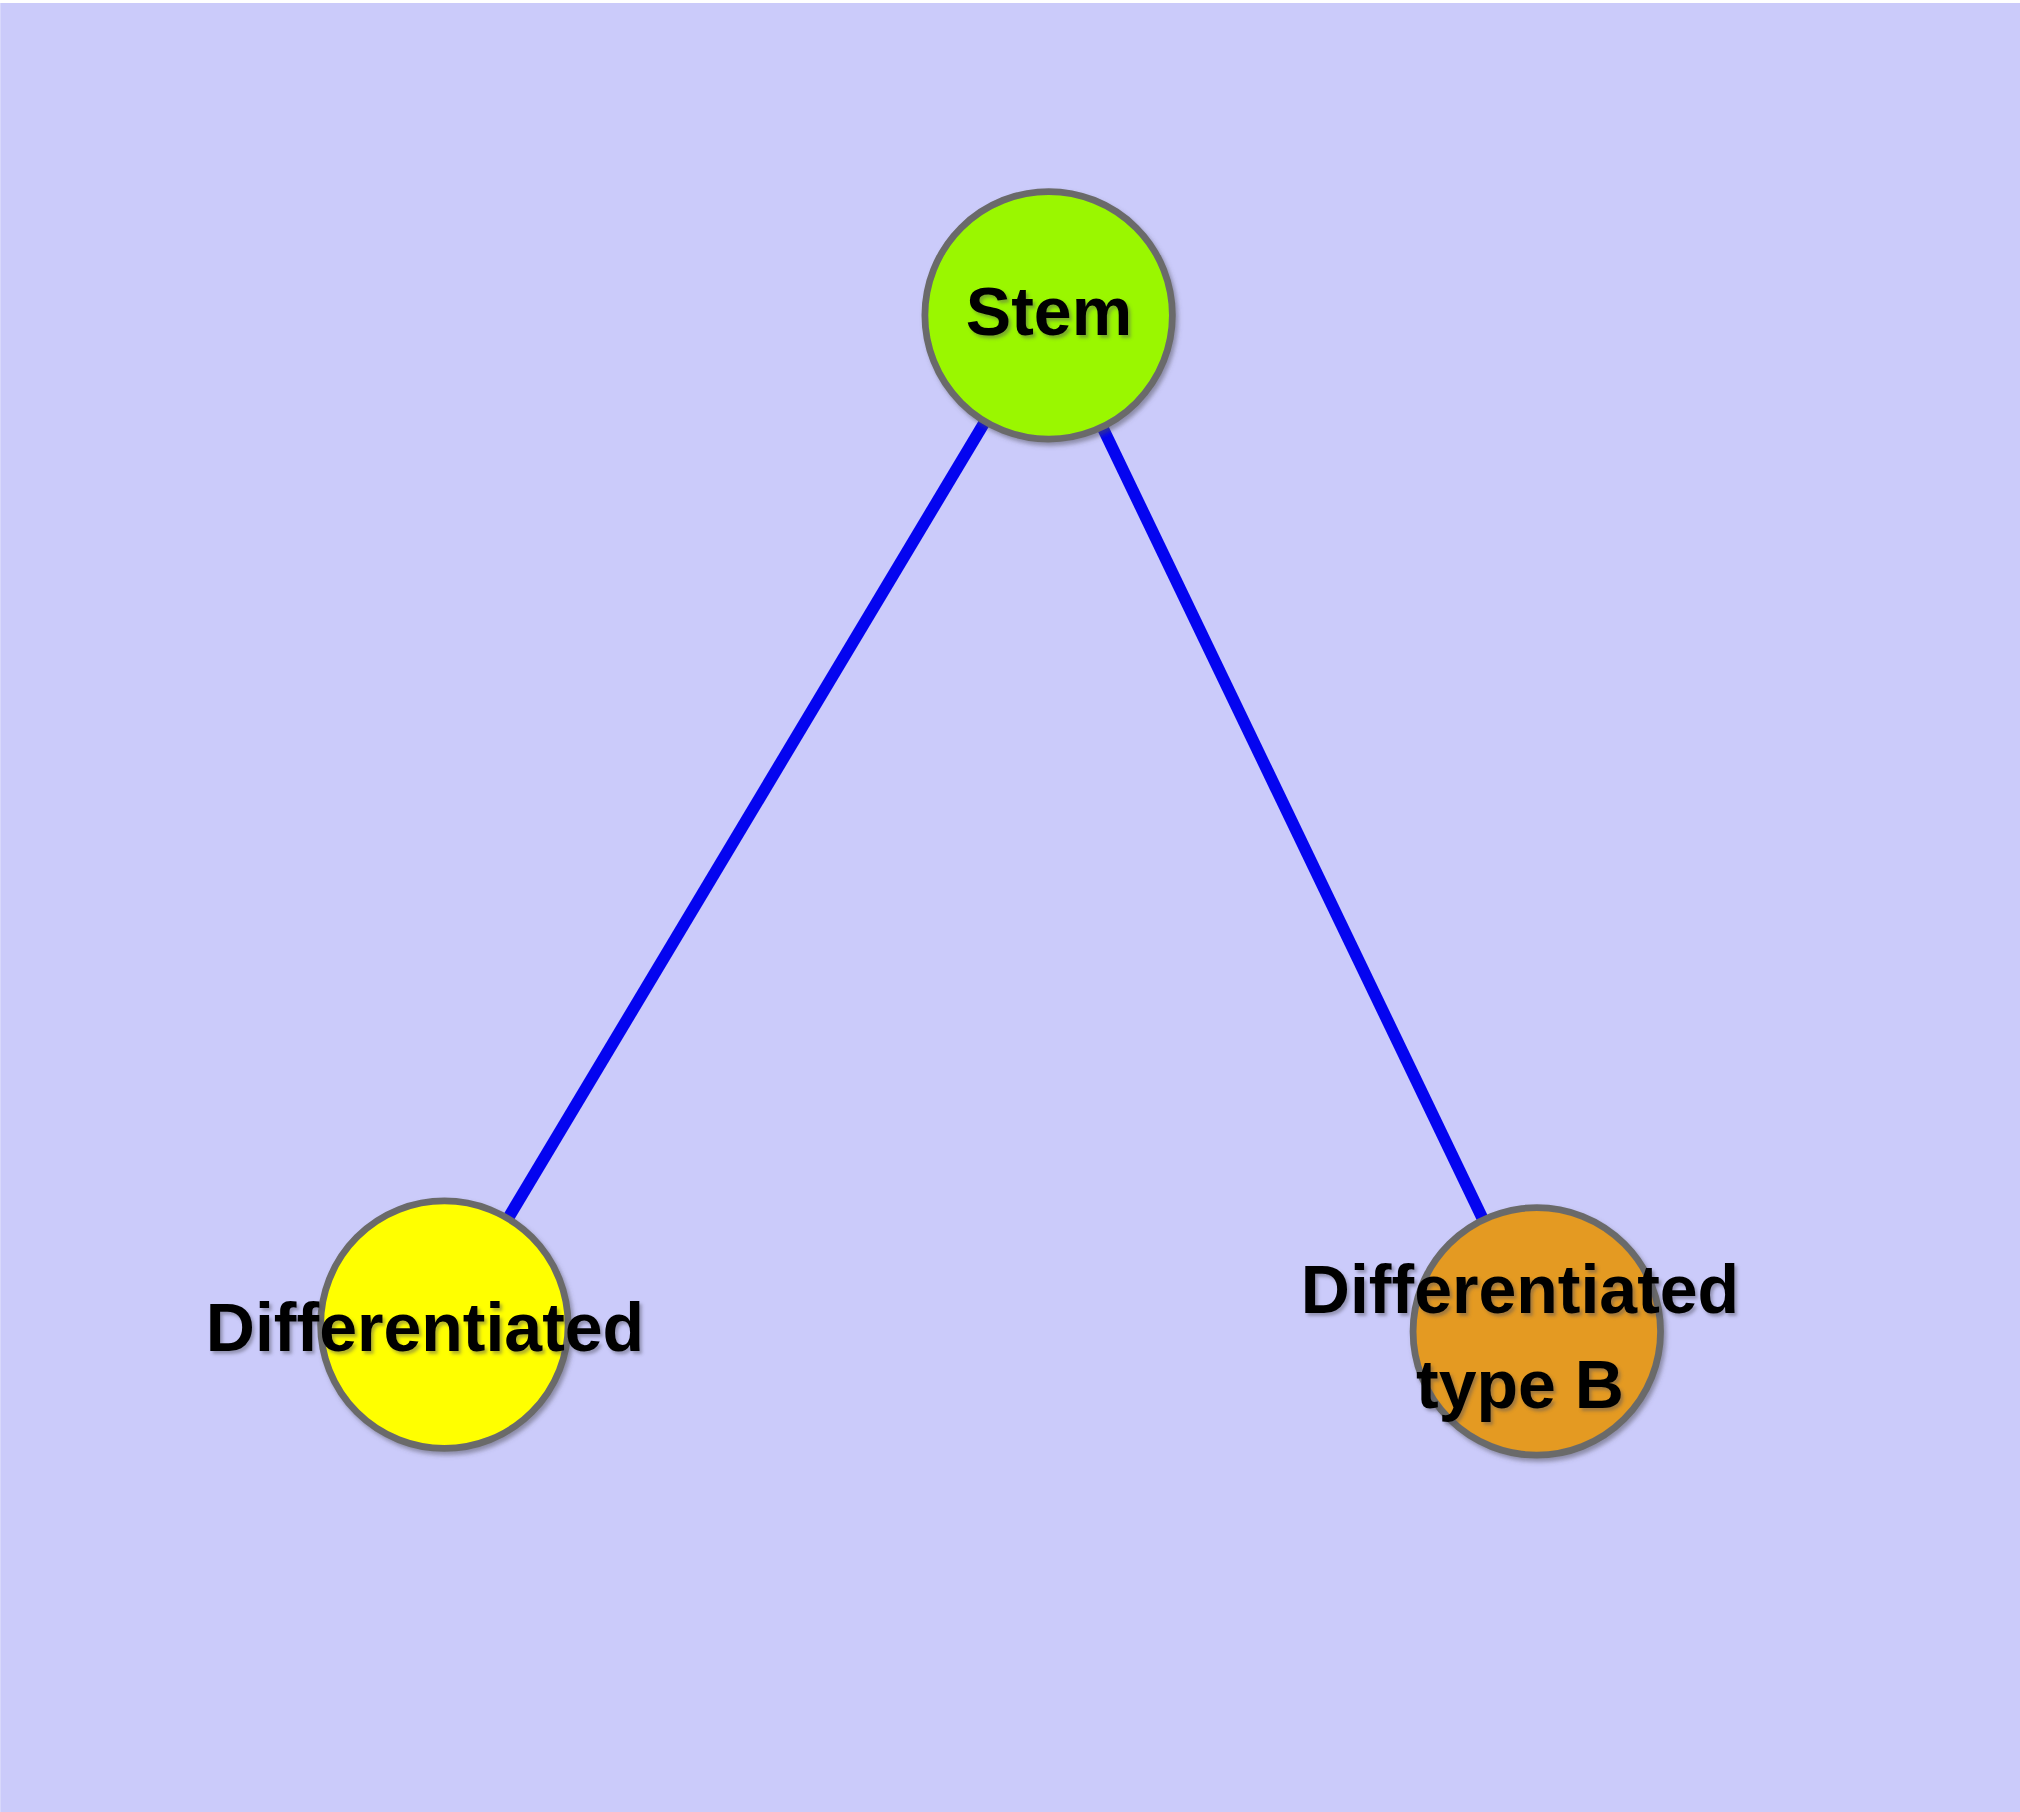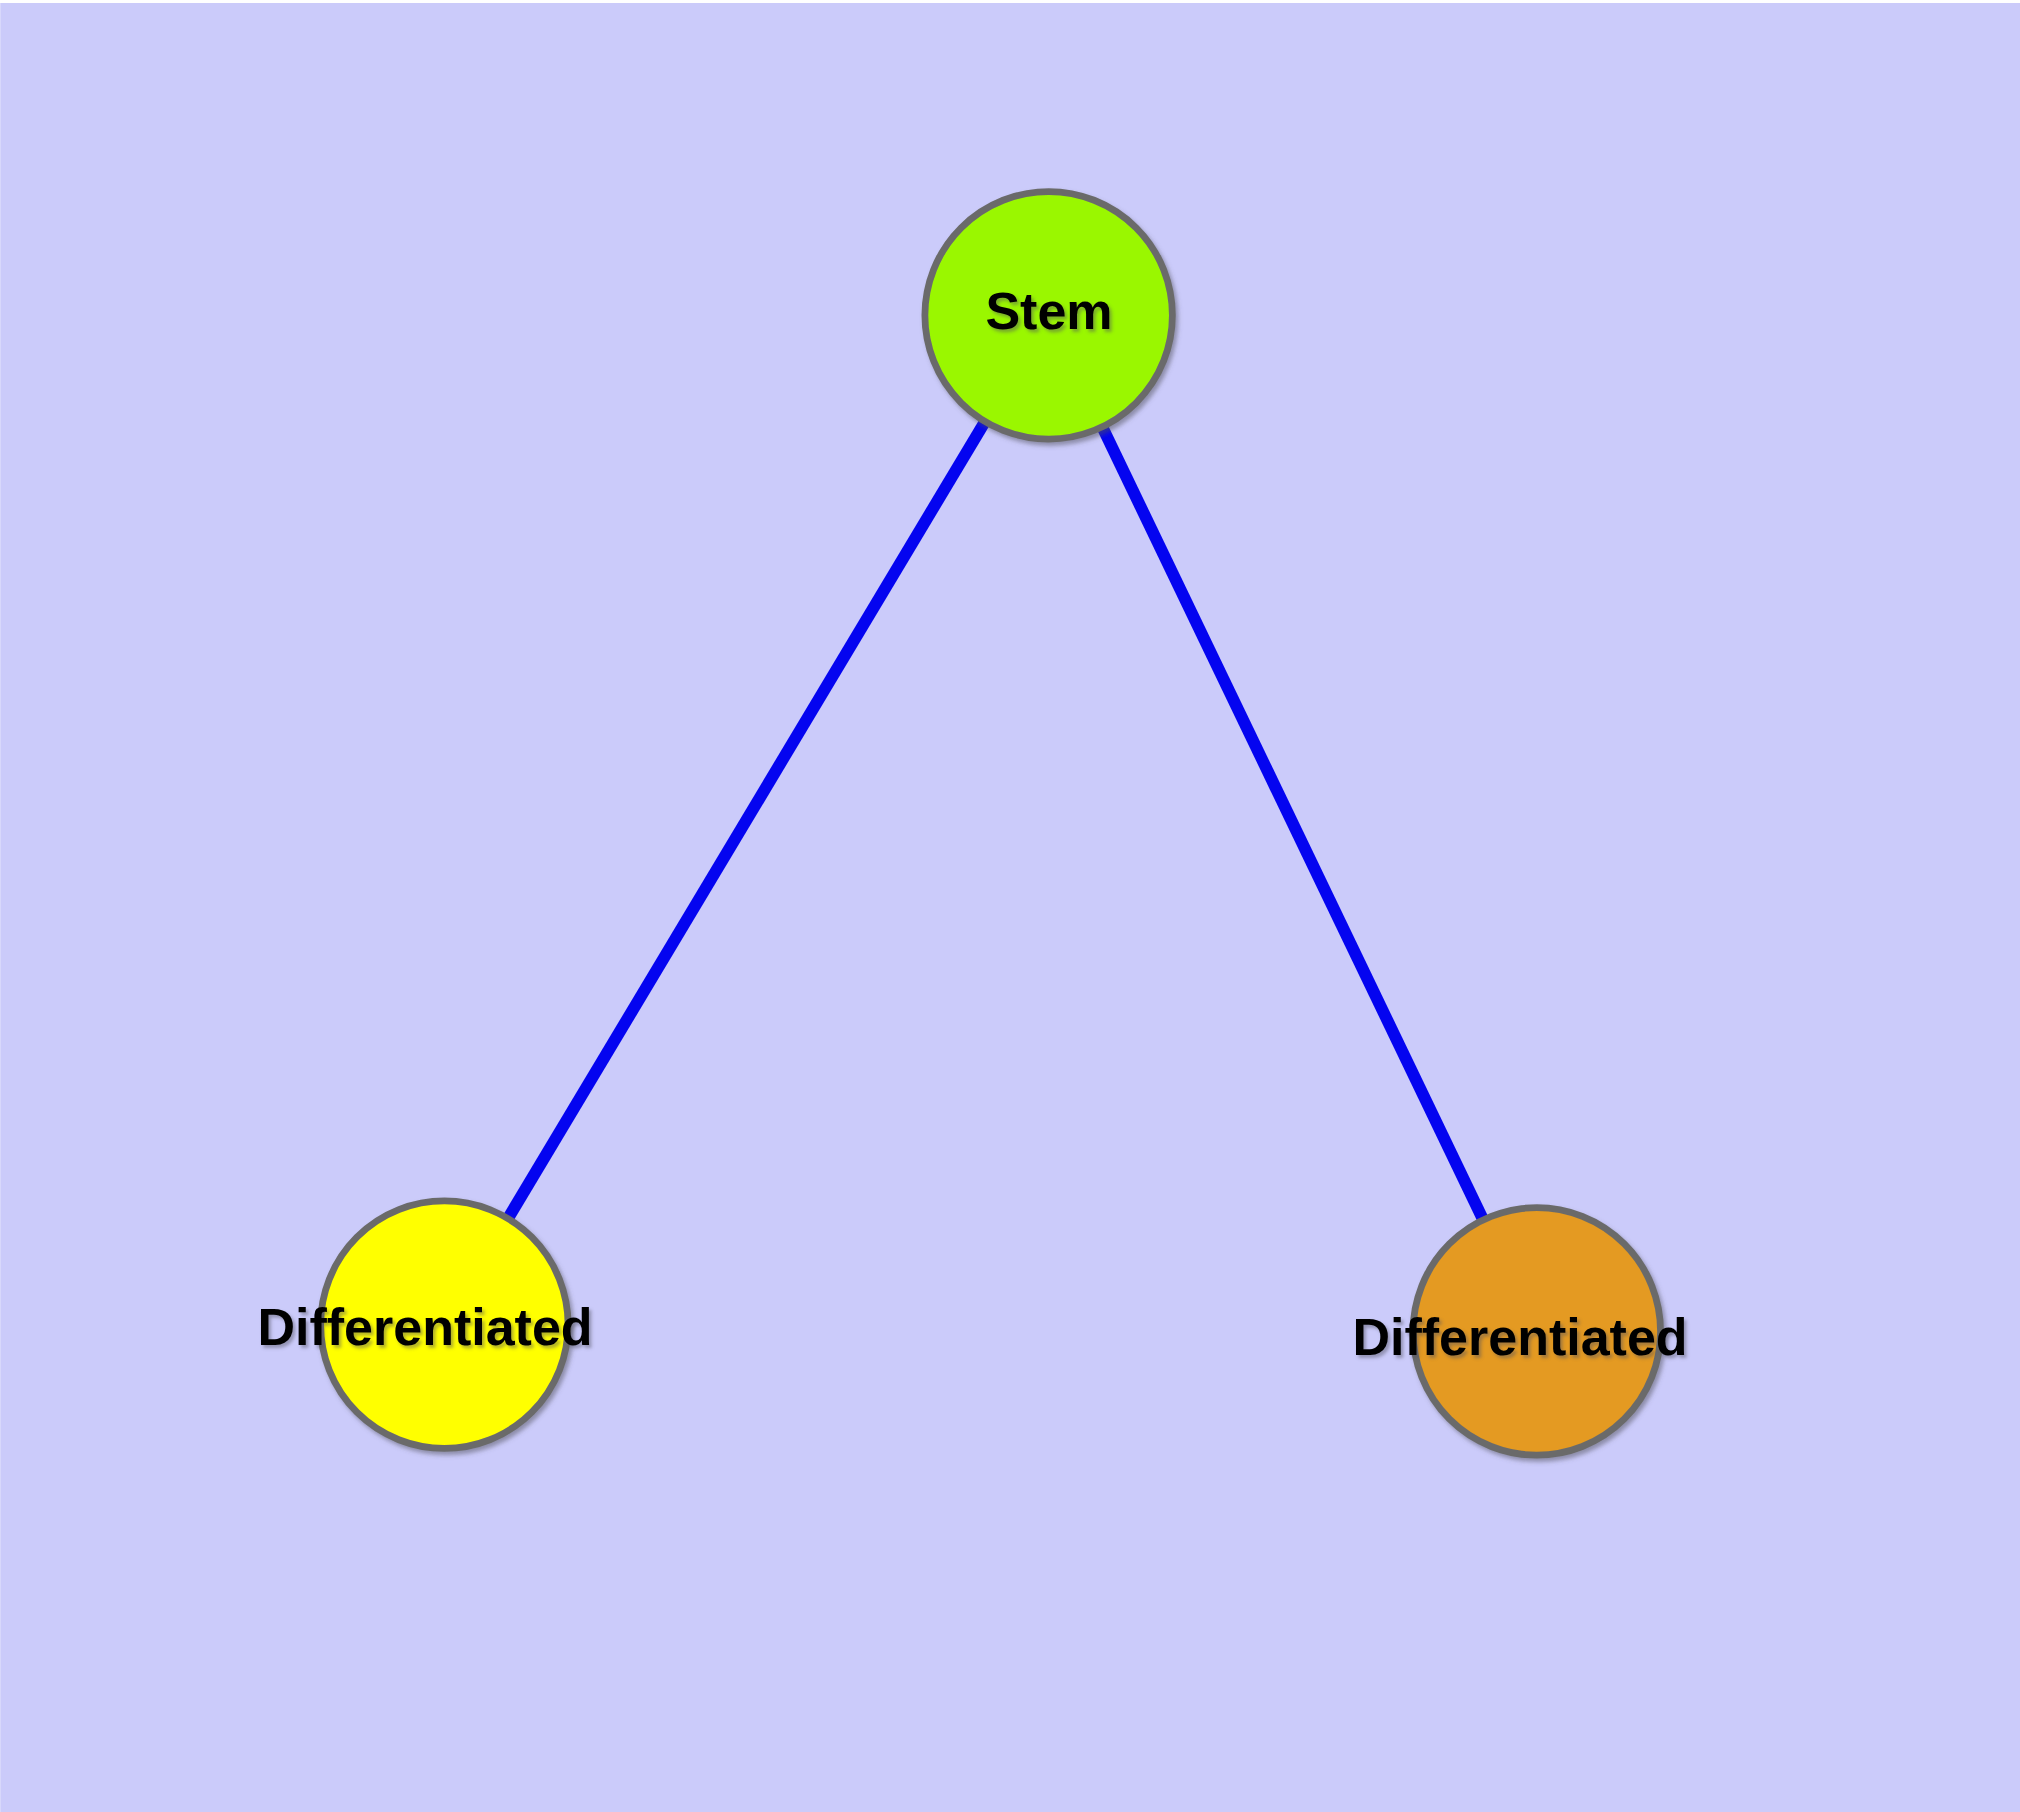--- a/index.html
+++ b/index.html
@@ -27,21 +27,21 @@
     height: 2.5px;
     background: #ffffff;
     z-index: 3;
   }
   .node-label {
     position: absolute;
     transform: translate(-50%, -50%);
     text-align: center;
     white-space: nowrap;
     font-weight: bold;
-    font-size: 52px;
+    font-size: 68px;
     line-height: 95px;
     color: #000000;
     text-shadow: 2.5px 3.4px 3.4px rgba(80, 80, 95, 0.45);
     z-index: 2;
   }
   .node-label span {
     display: block;
   }
 </style>
 </head>
@@ -71,15 +71,16 @@
   <div class="node-label" id="label-0" style="left: 1049px; top: 311px; color: rgb(0, 0, 0);">
     <span>Stem</span>
   </div>
 
   <div class="node-label" id="label-1" style="left: 425px; top: 1327px; color: rgb(0, 0, 0);">
     <span>Differentiated</span>
   </div>
 
   <div class="node-label" id="label-2" style="left: 1520px; top: 1337px; color: rgb(0, 0, 0);">
     <span>Differentiated</span>
+    <span>type B</span>
   </div>
 </div>
 
 
 </body></html>

